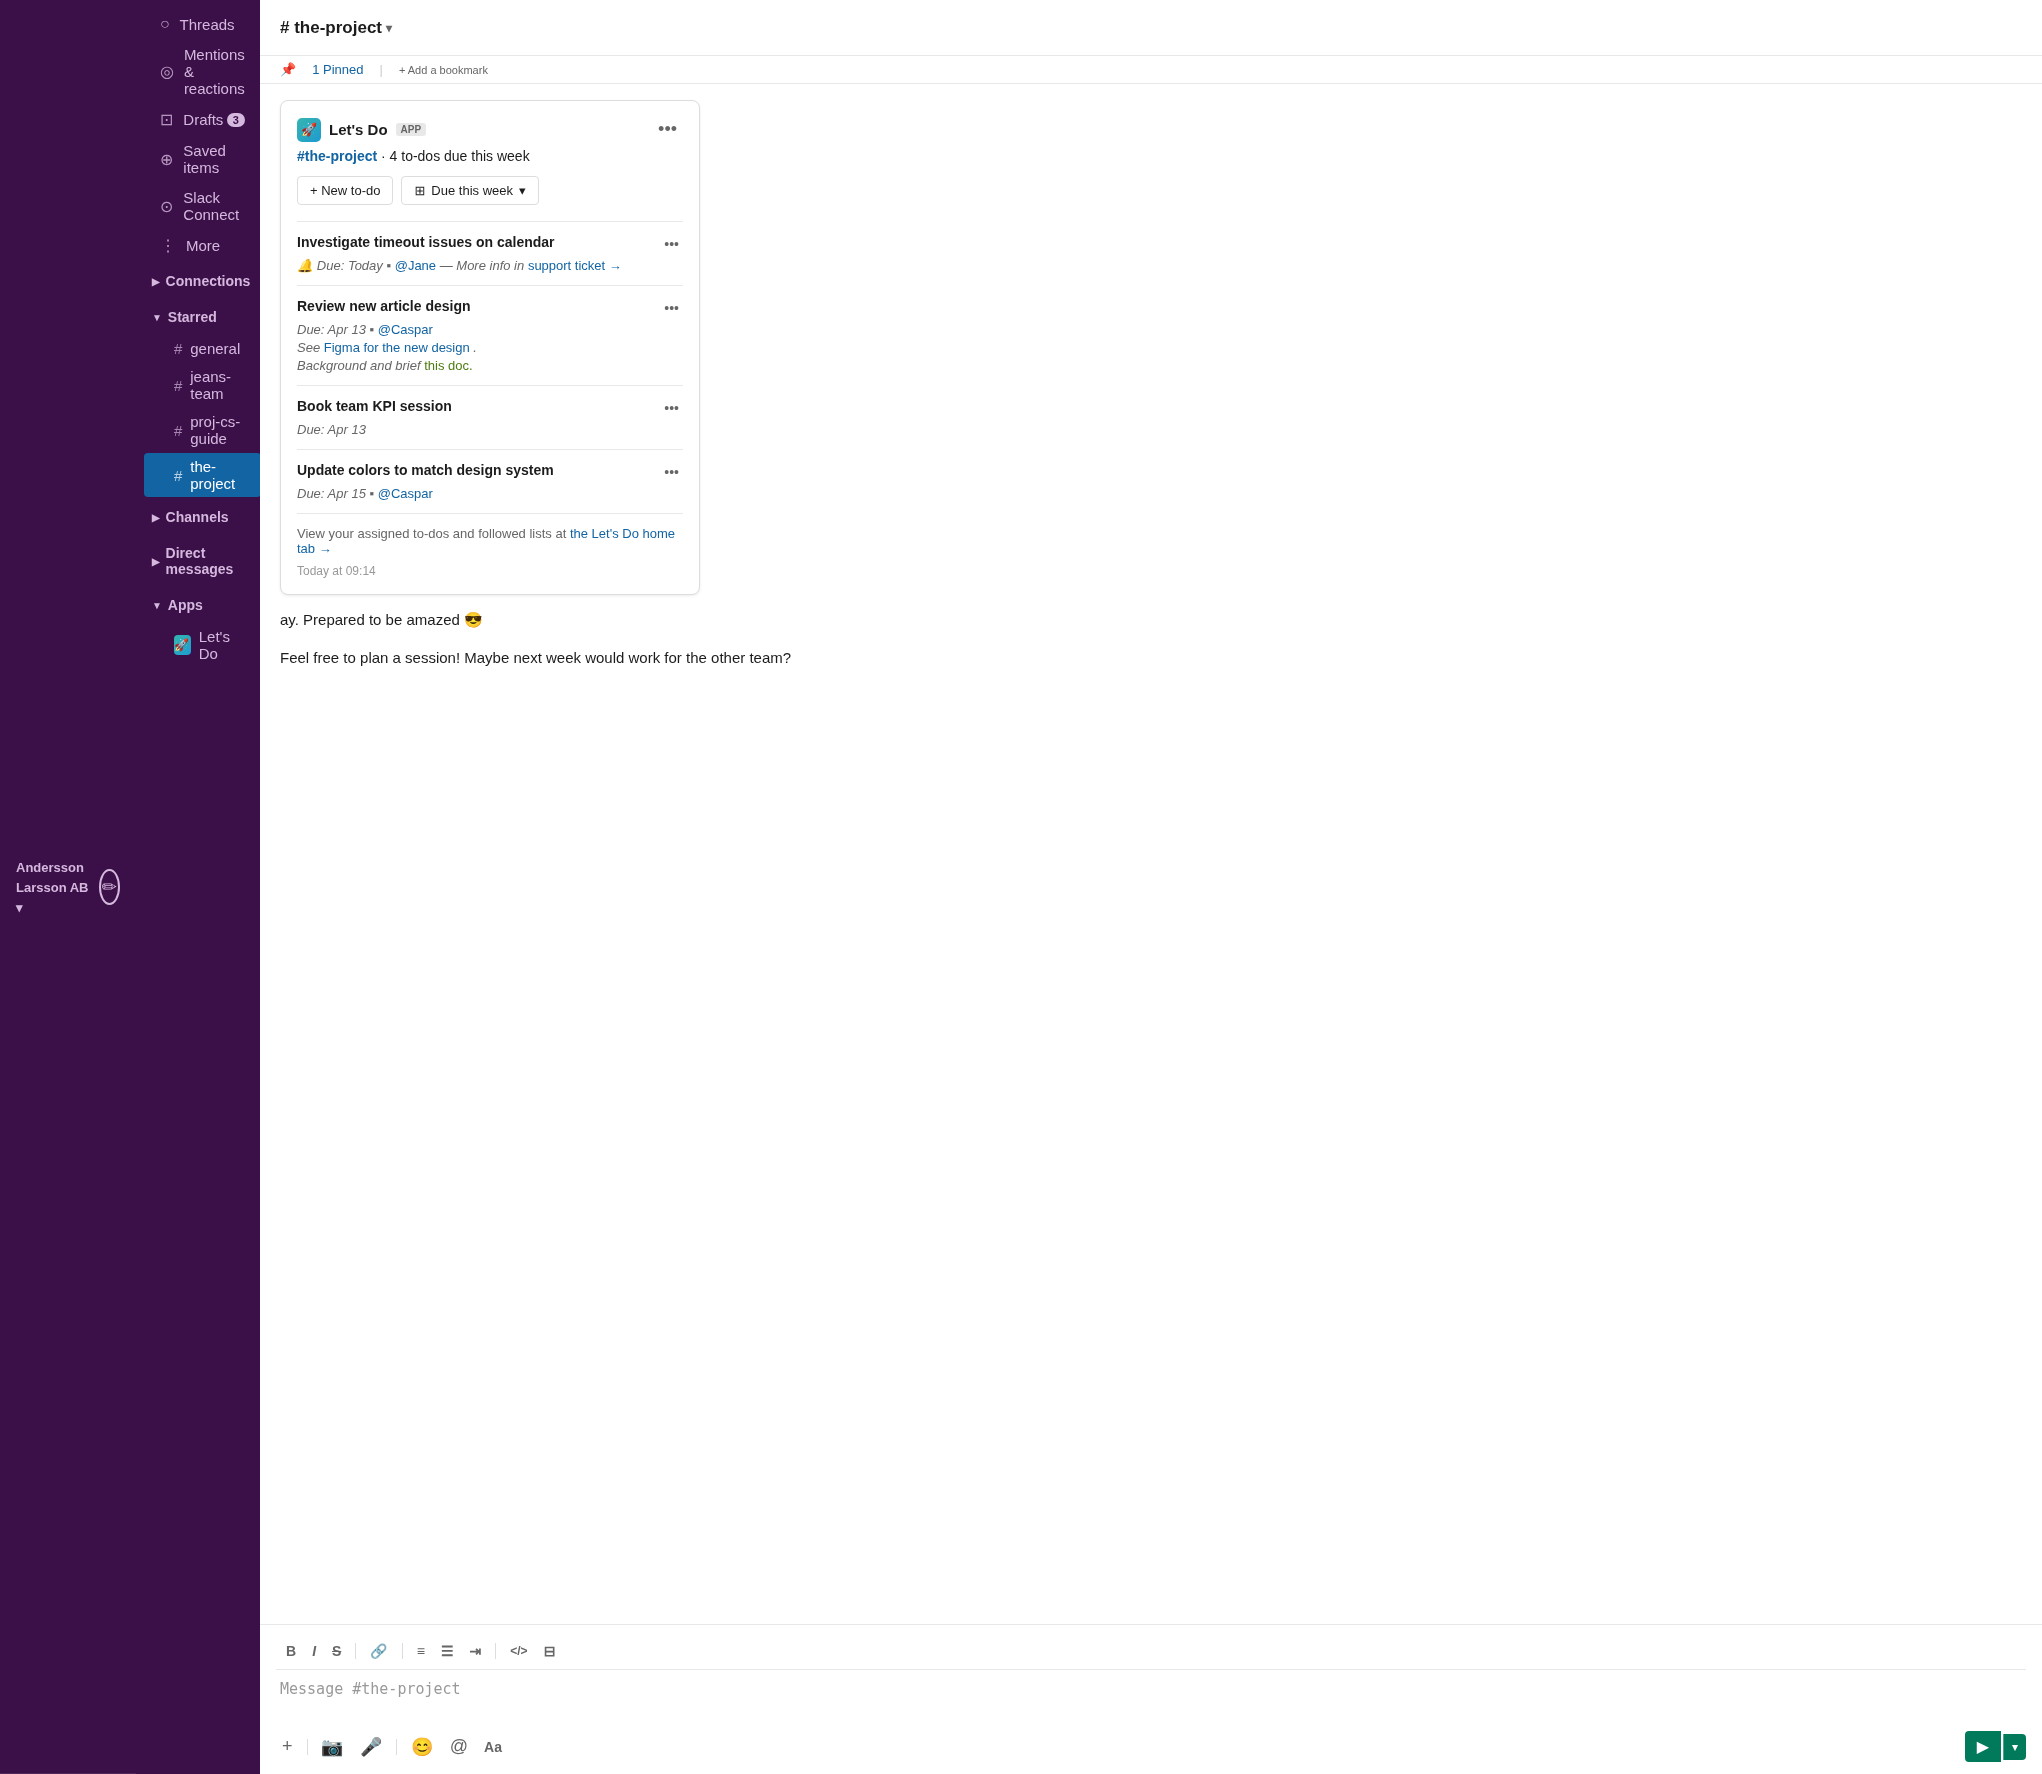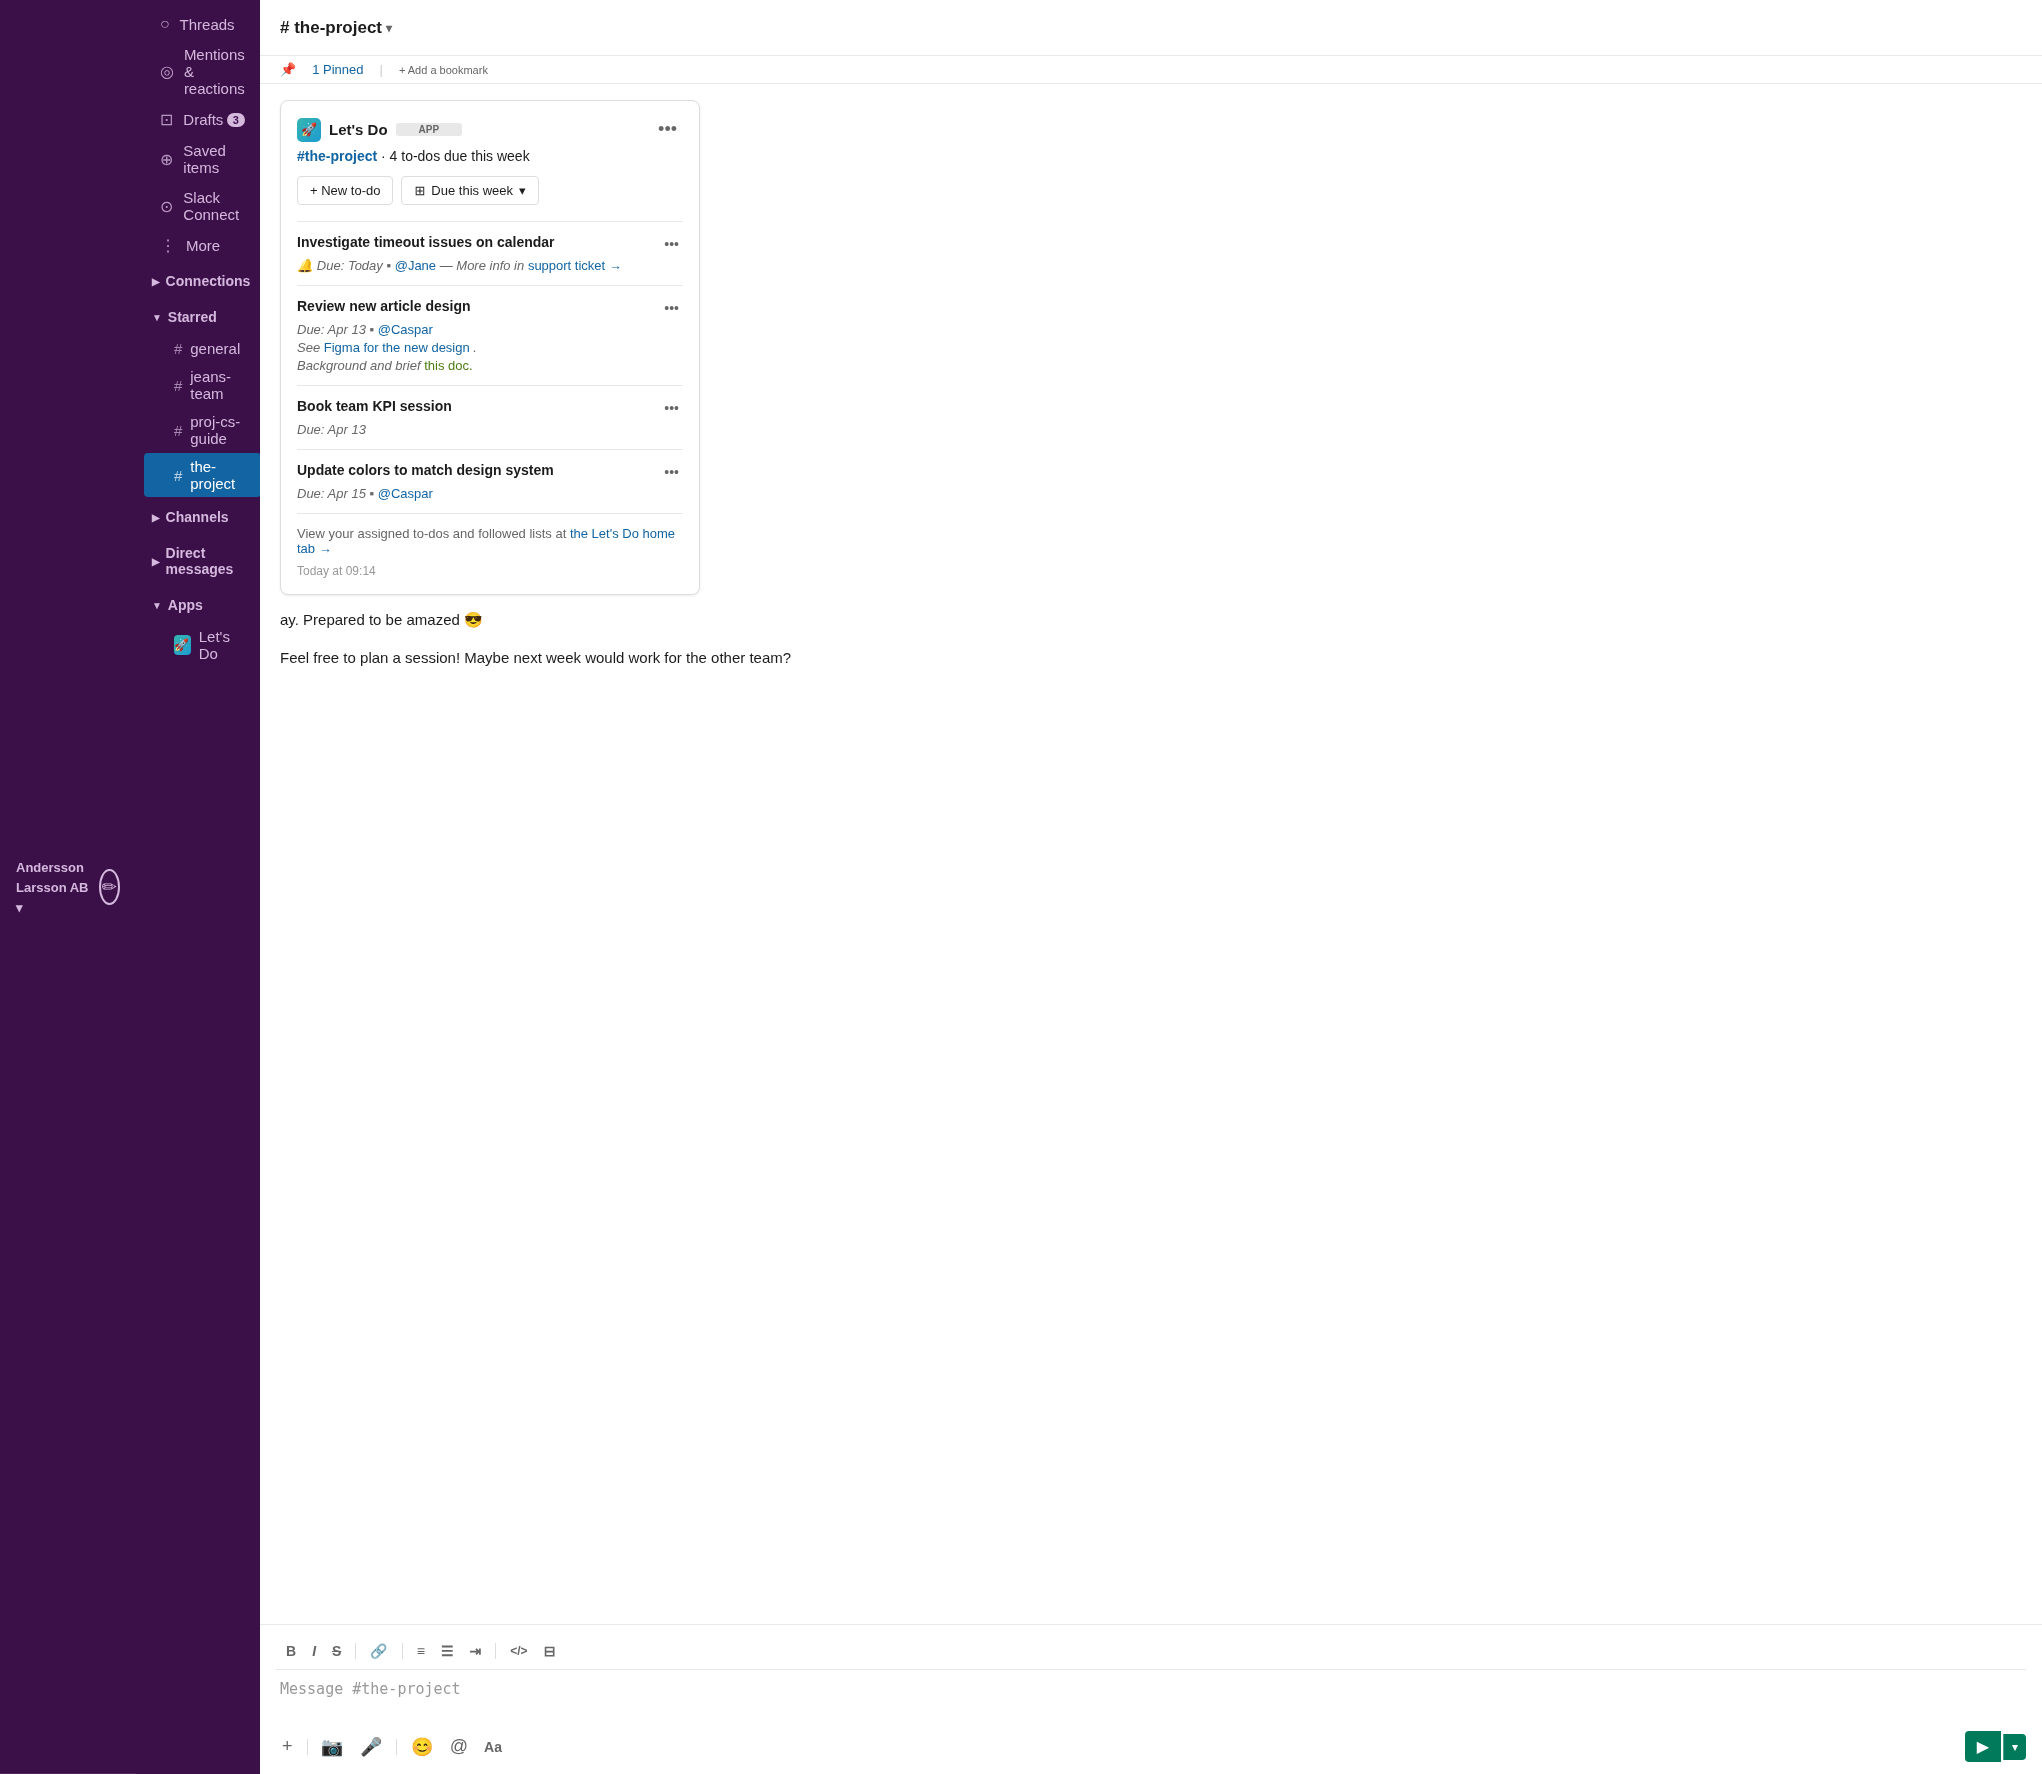--- a/index.html
+++ b/index.html
@@ -174,21 +174,21 @@
     .card-app-name {
       font-weight: 700;
       font-size: 15px;
       color: #1d1c1d;
     }
     .app-badge {
       background: #e8e8e8;
       color: #666;
       font-size: 10px;
       font-weight: 600;
-      padding: 1px 23px;
+      padding: 1px 5px;
       border-radius: 3px;
       text-align: center;
     }
     .three-dots-btn {
       background: none;
       border: none;
       cursor: pointer;
       color: #666;
       font-size: 18px;
       padding: 2px 6px;

